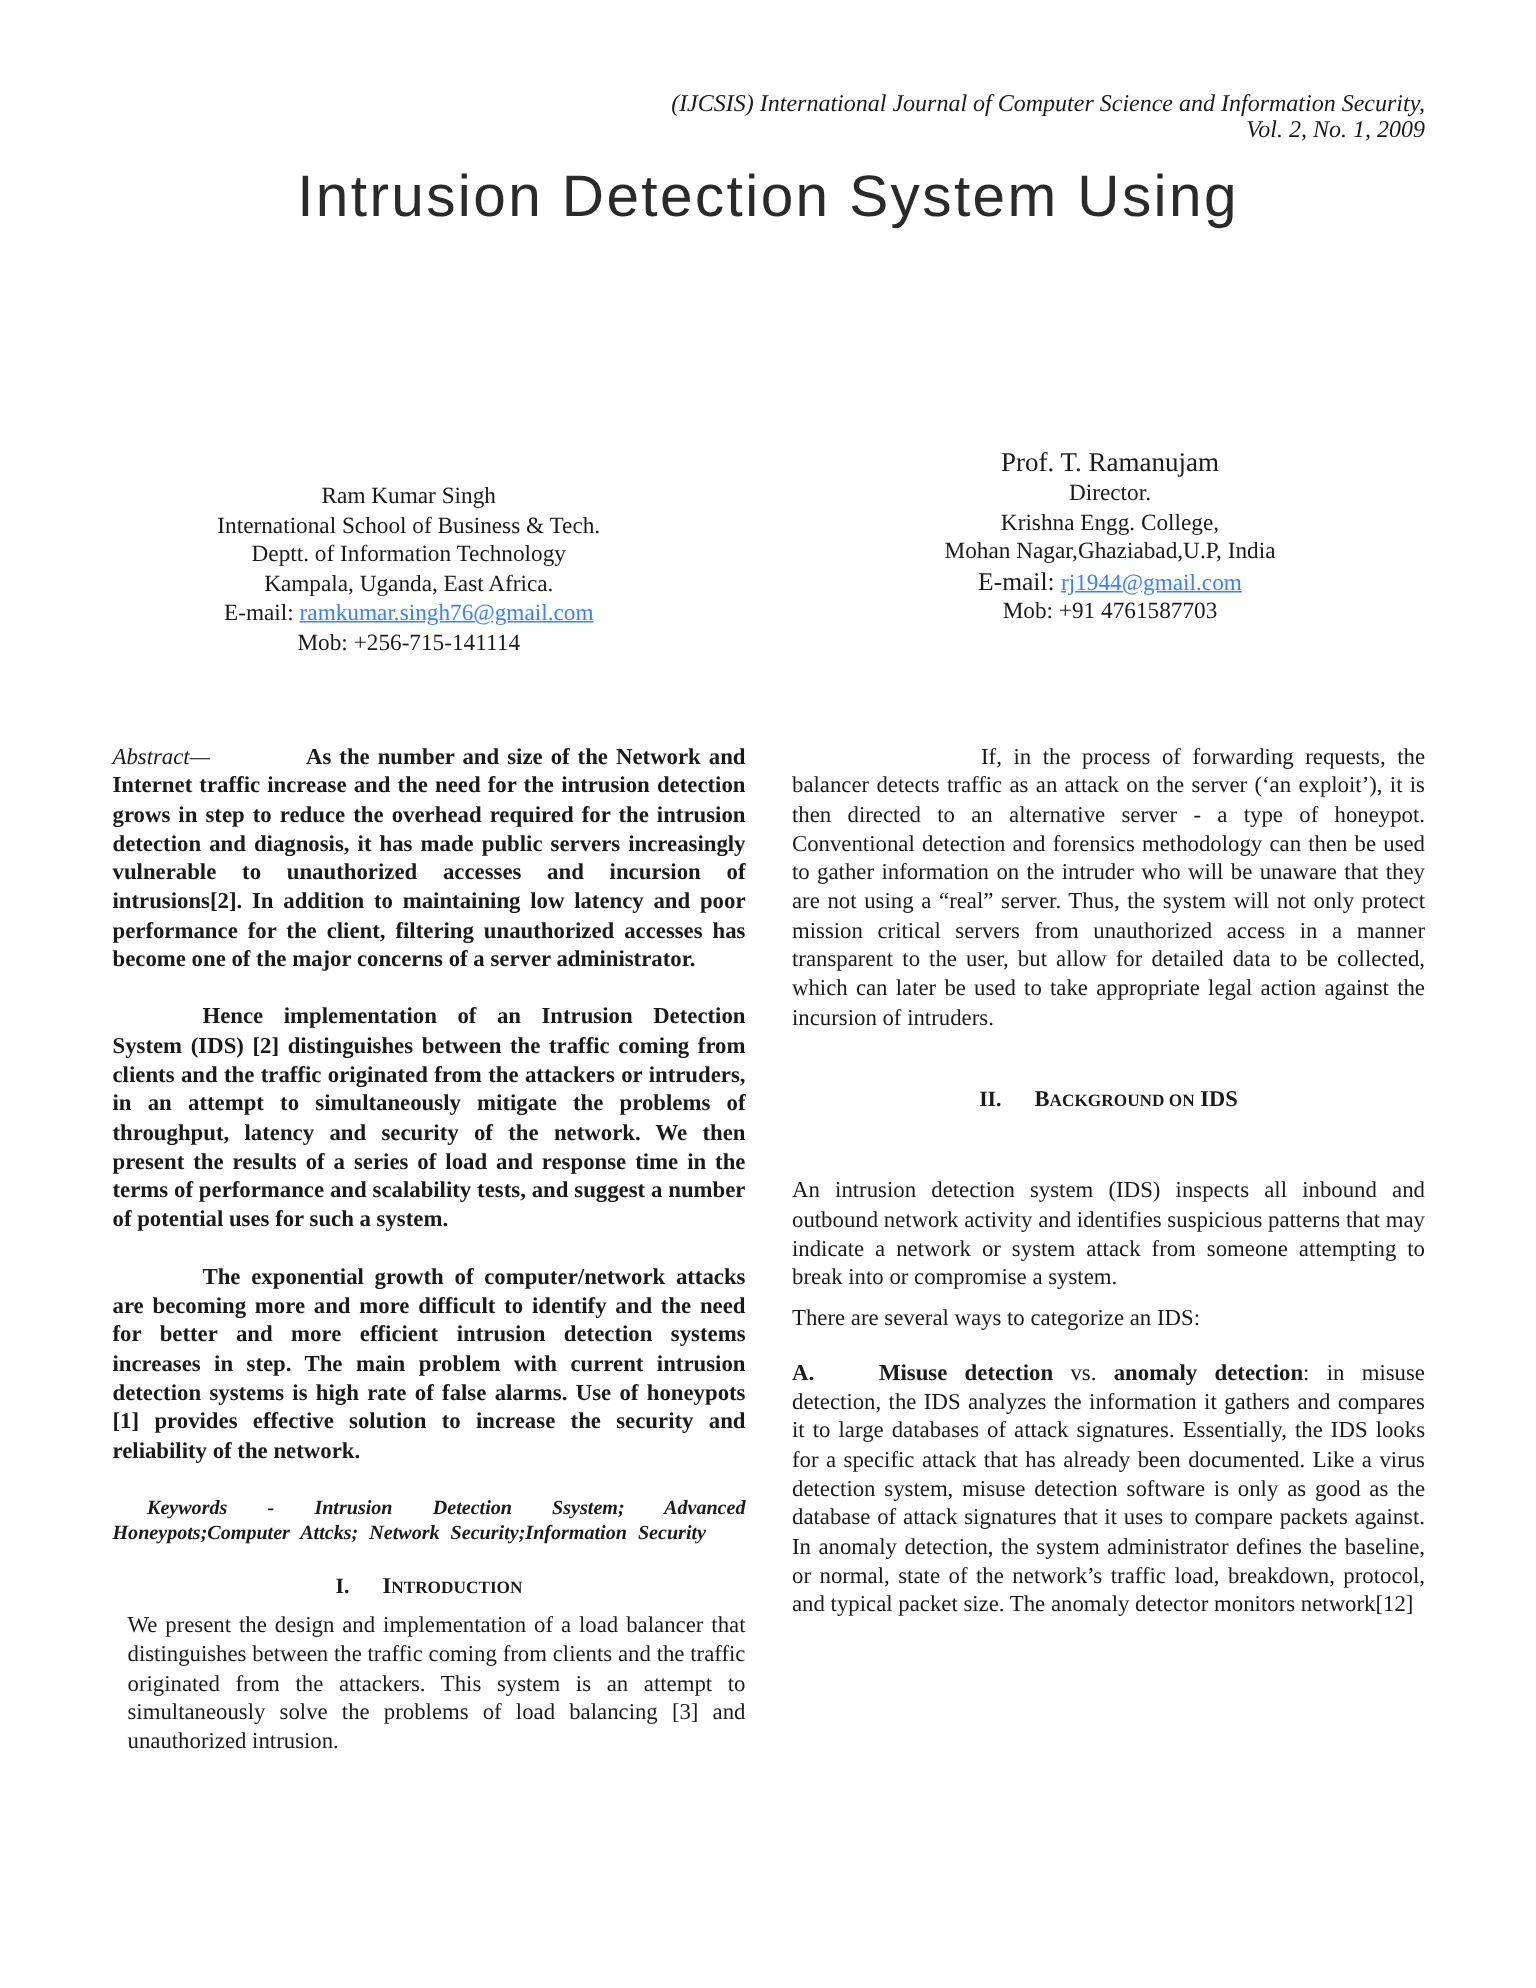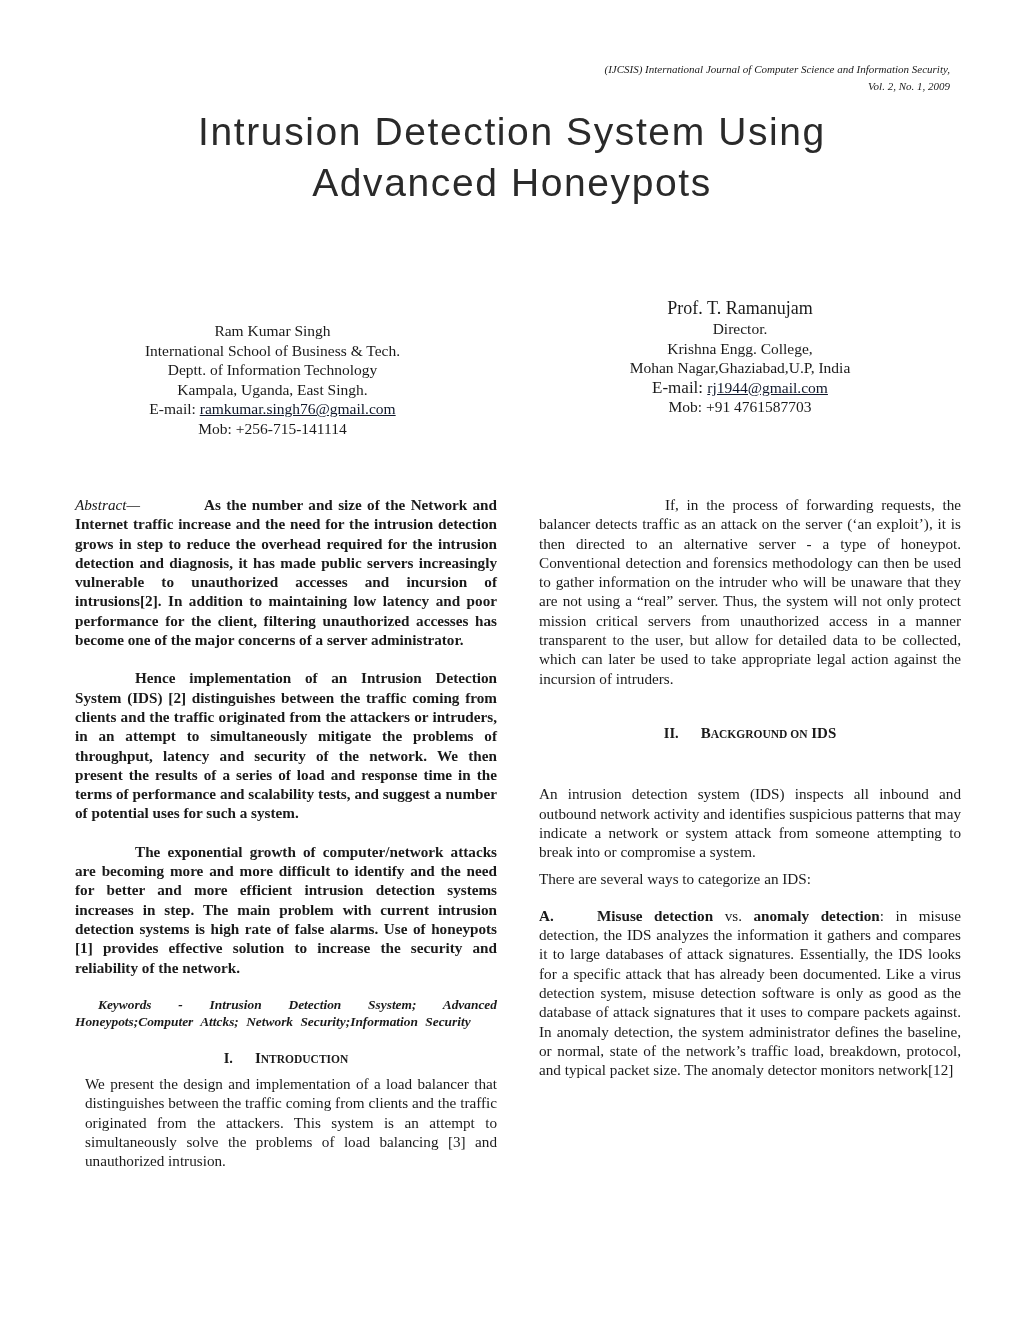--- a/index.html
+++ b/index.html
@@ -2,41 +2,41 @@
 <html><head>
 <meta charset="utf-8">
 <style>
   html, body { margin: 0; padding: 0; background: #ffffff; }
   body {
     width: 1024px; height: 1325px; position: relative; overflow: hidden;
     font-family: "Liberation Serif", serif; color: #1a1a1a;
   }
   .journal-header {
     position: absolute; right: 74px; top: 61px; text-align: right;
-    font-style: italic; font-size: 11px; line-height: 17px;
+    font-style: italic; font-size: 16px; line-height: 17px;
   }
   .title {
     position: absolute; left: 0; width: 1024px; top: 106px; text-align: center;
     font-family: "Liberation Sans", sans-serif; font-size: 39px; line-height: 51px;
     letter-spacing: 1.6px; color: #2a2a2a; font-weight: normal; margin: 0;
   }
   .author {
     position: absolute; text-align: center; font-size: 15.5px; line-height: 19.6px;
   }
-  .author a { color: #0f172a; text-decoration: underline; }
+  .author a { color: #3b82f6; text-decoration: underline; }
   .author-1 { left: 120px; width: 305px; top: 321px; }
   .author-2 { left: 605px; width: 270px; top: 297px; }
   .author-2 .name { font-size: 18px; line-height: 22px; margin-bottom: 0; }
   .author-2 .email-label { font-size: 17px; }
   .col {
     position: absolute; width: 422px; font-size: 15.2px; line-height: 19.3px;
     text-align: justify;
   }
   .col-left { left: 75px; top: 495px; }
-  .col-right { left: 539px; top: 495px; }
+  .col-right { left: 528px; top: 495px; }
   .bold { font-weight: bold; }
   .para { margin: 0; }
   .gap-md { margin-top: 19px; }
   .indent-big { text-indent: 60px; }
   .indent-huge { text-indent: 126px; }
   .abstract-label { font-style: italic; font-weight: normal; }
   .abstract-spacer { display: inline-block; width: 64px; }
   .keywords {
     margin: 19px 0 0 0; font-style: italic; font-weight: bold; font-size: 13.4px;
     line-height: 17.5px; text-indent: 23px; word-spacing: 4px;
@@ -54,28 +54,27 @@
 </head>
 <body>
 
 <div class="journal-header">
   <div>(IJCSIS) International Journal of Computer Science and Information Security,</div>
   <div>Vol. 2, No. 1, 2009</div>
 </div>
 
 <h1 class="title">
   <div>Intrusion Detection System Using</div>
-  <div>Advanced Honeypots</div>
 </h1>
 
 <div class="author author-1">
   <div>Ram Kumar Singh</div>
   <div>International School of Business &amp; Tech.</div>
   <div>Deptt. of Information Technology</div>
-  <div>Kampala, Uganda, East Singh.</div>
+  <div>Kampala, Uganda, East Africa.</div>
   <div><span>E-mail: </span><a href="#">ramkumar.singh76@gmail.com</a></div>
   <div>Mob: +256-715-141114</div>
 </div>
 
 <div class="author author-2">
   <div class="name">Prof. T. Ramanujam</div>
   <div>Director.</div>
   <div>Krishna Engg. College,</div>
   <div>Mohan Nagar,Ghaziabad,U.P, India</div>
   <div><span class="email-label">E-mail: </span><a href="#">rj1944@gmail.com</a></div>

